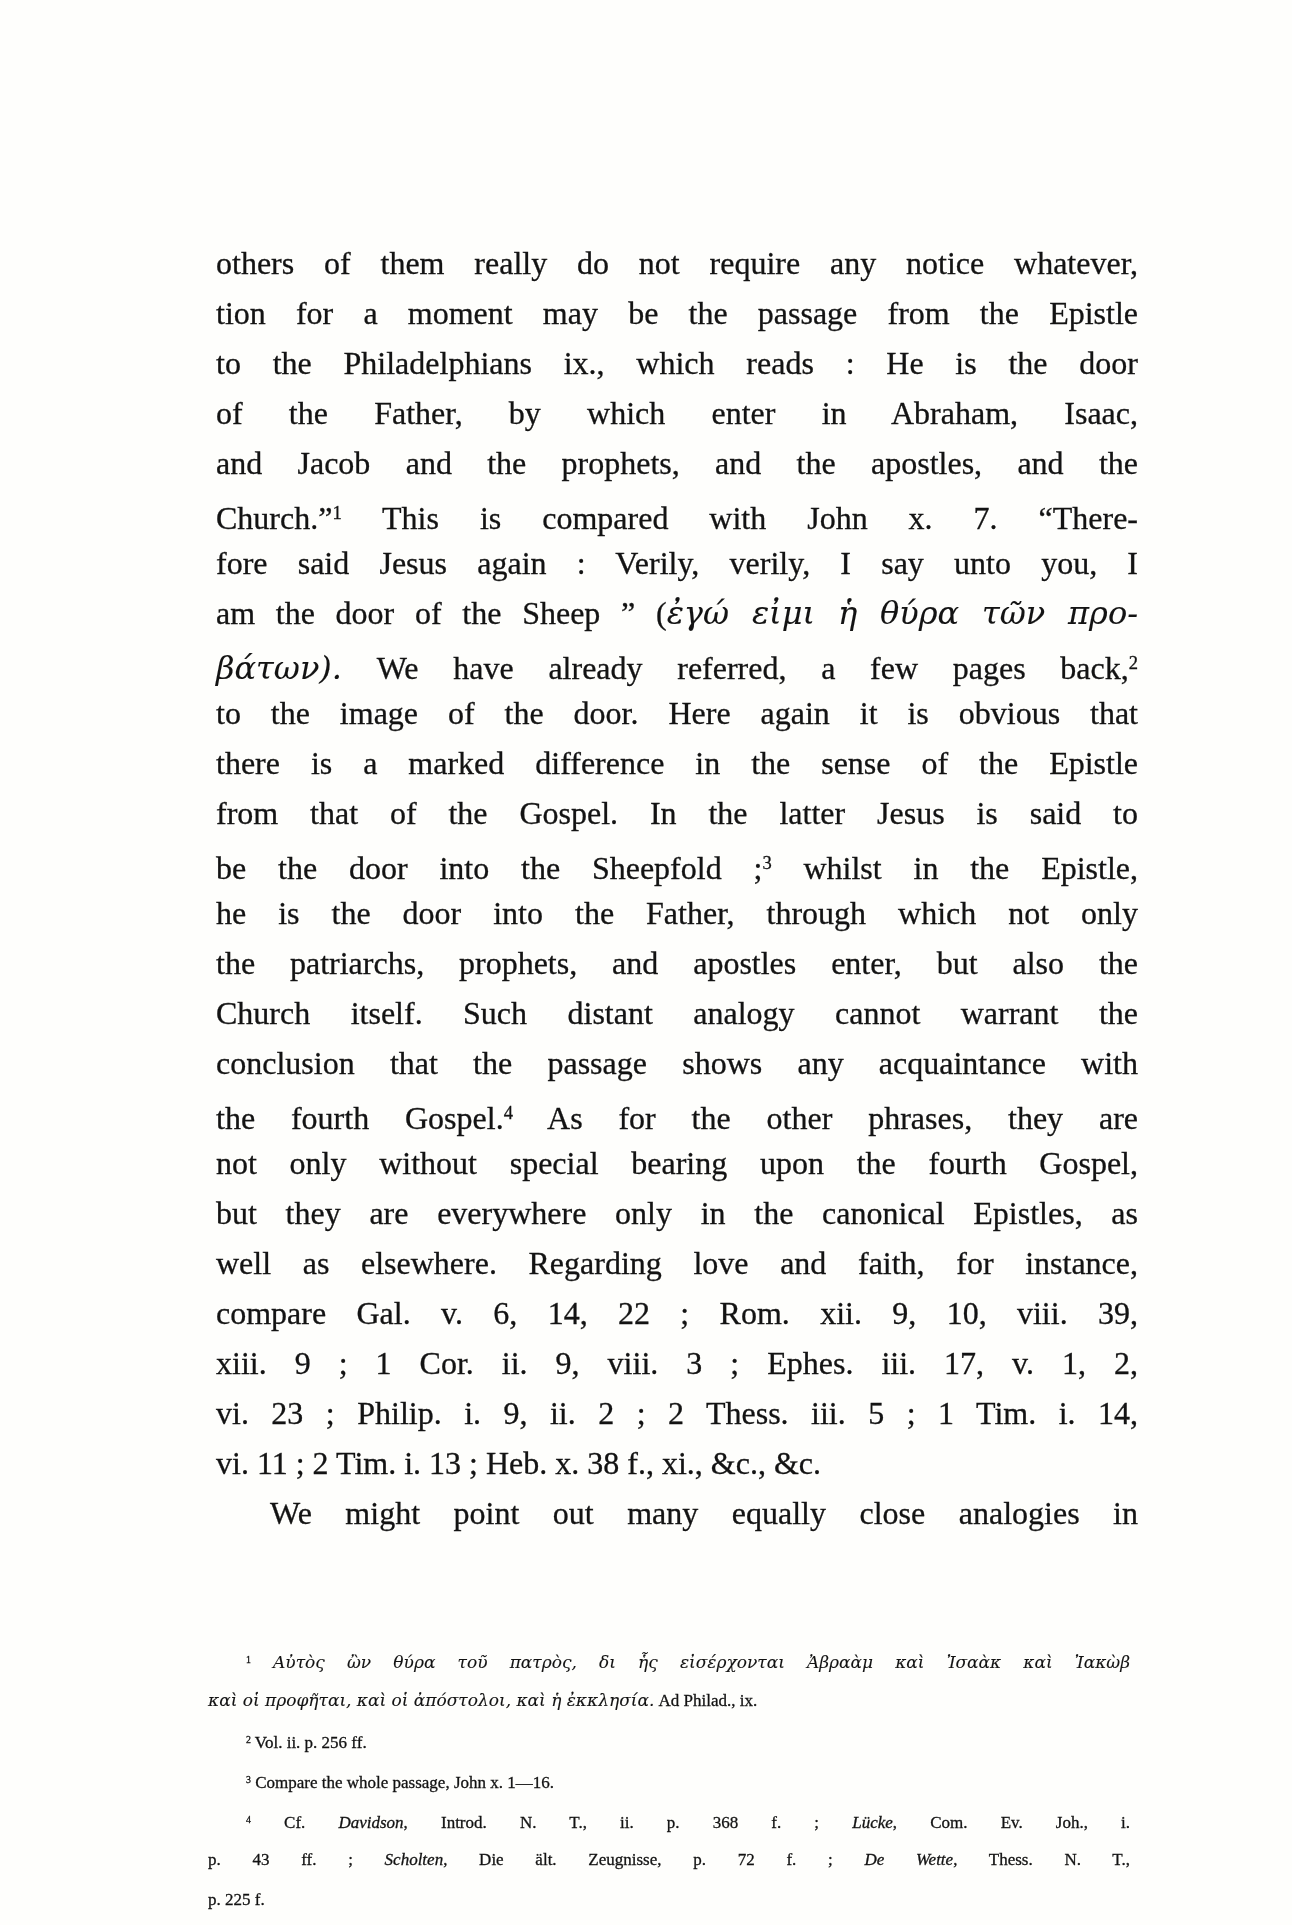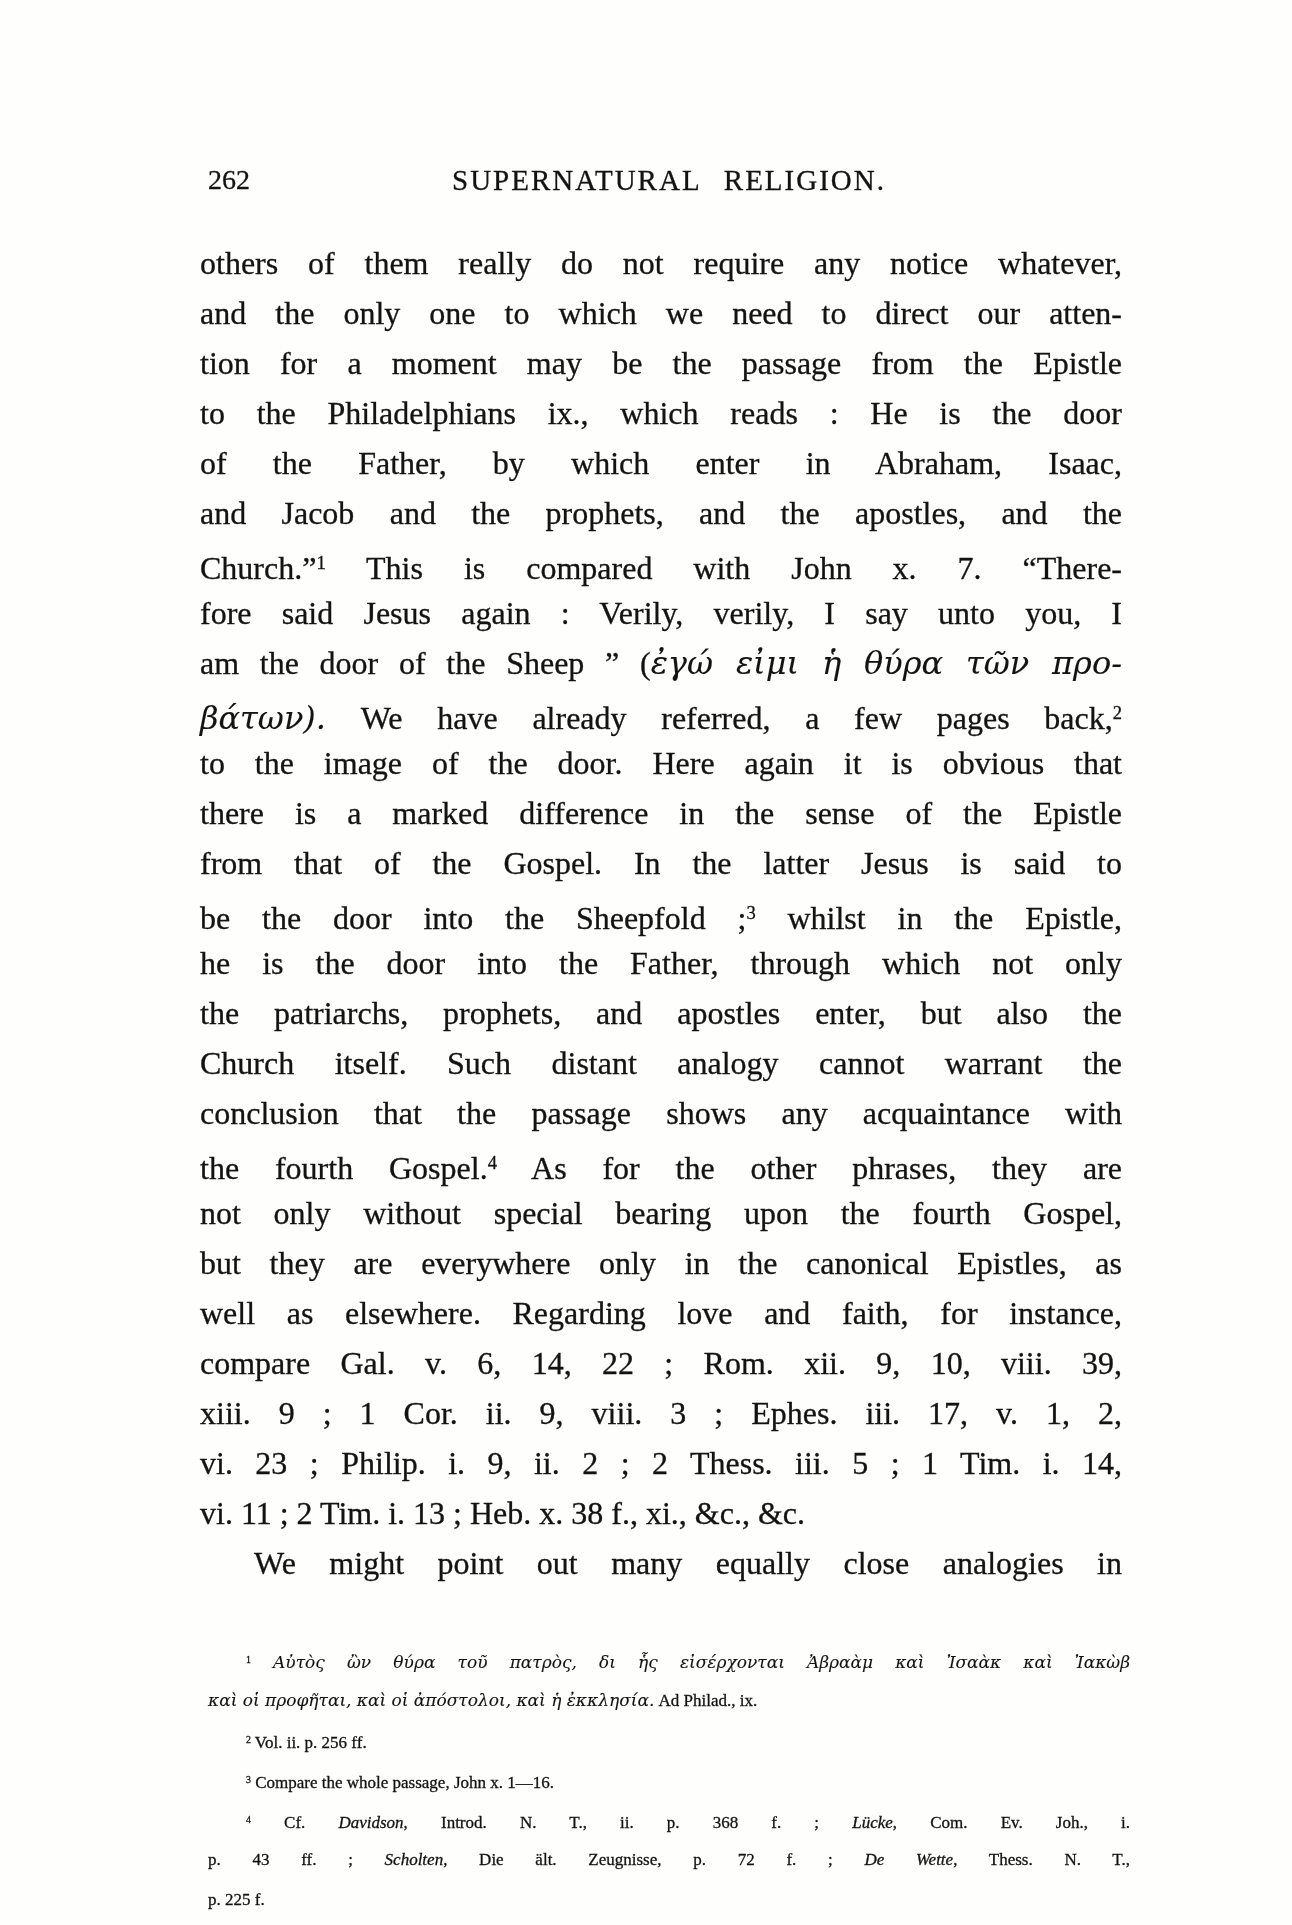--- a/index.html
+++ b/index.html
@@ -38,21 +38,21 @@
     right: 0;
     top: 0;
     text-align: center;
     font-size: 29px;
     line-height: 34px;
     letter-spacing: 2px;
     word-spacing: 14px;
   }
   .body-text {
     position: absolute;
-    left: 200px;
+    left: 216px;
     top: 238px;
     width: 922px;
   }
   .bline {
     font-size: 32px;
     line-height: 50px;
     height: 50px;
     white-space: normal;
   }
   .footnotes {
@@ -85,28 +85,23 @@
   }
   .seg-it {
     font-style: italic;
   }
 </style>
 </head>
 <body>
 
 <div class="page">
 
-  <div class="running-header">
-    <div class="page-number">262</div>
-    <div class="running-title">SUPERNATURAL RELIGION.</div>
-  </div>
 
   <div class="body-text">
     <div class="bline jl"><span>others of them really do not require any notice whatever,</span></div>
-    <div class="bline jl"><span>and the only one to which we need to direct our atten-</span></div>
     <div class="bline jl"><span>tion for a moment may be the passage from the Epistle</span></div>
     <div class="bline jl"><span>to the Philadelphians ix., which reads : He is the door</span></div>
     <div class="bline jl"><span>of the Father, by which enter in Abraham, Isaac,</span></div>
     <div class="bline jl"><span>and Jacob and the prophets, and the apostles, and the</span></div>
     <div class="bline jl"><span>Church.”</span><span class="seg-sup">1</span><span> This is compared with John x. 7. “There-</span></div>
     <div class="bline jl"><span>fore said Jesus again : Verily, verily, I say unto you, I</span></div>
     <div class="bline jl"><span>am the door of the Sheep ” (</span><span class="seg-gr">ἐγώ εἰμι ἡ θύρα τῶν προ-</span></div>
     <div class="bline jl"><span class="seg-gr">βάτων).</span><span> We have already referred, a few pages back,</span><span class="seg-sup">2</span></div>
     <div class="bline jl"><span>to the image of the door. Here again it is obvious that</span></div>
     <div class="bline jl"><span>there is a marked difference in the sense of the Epistle</span></div>

